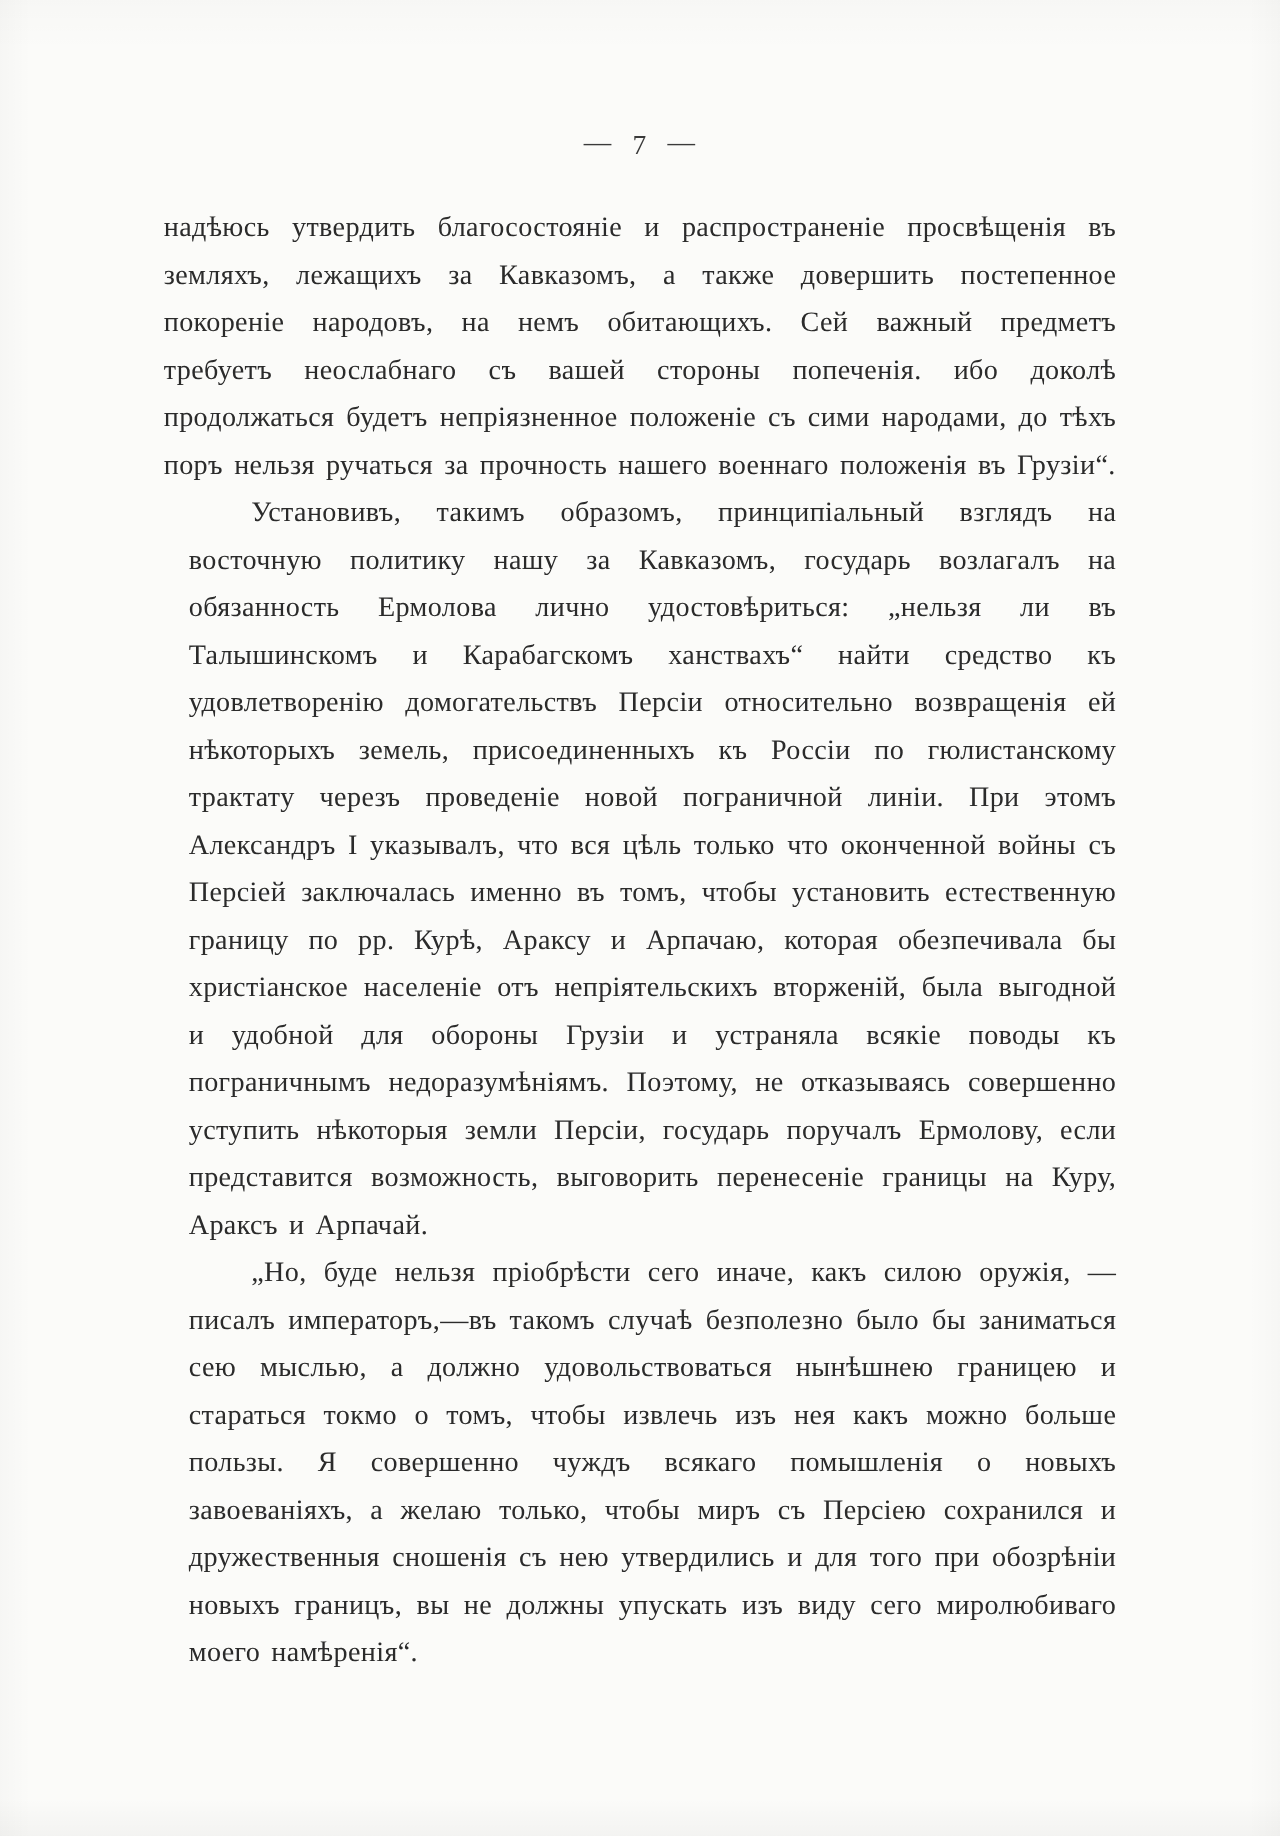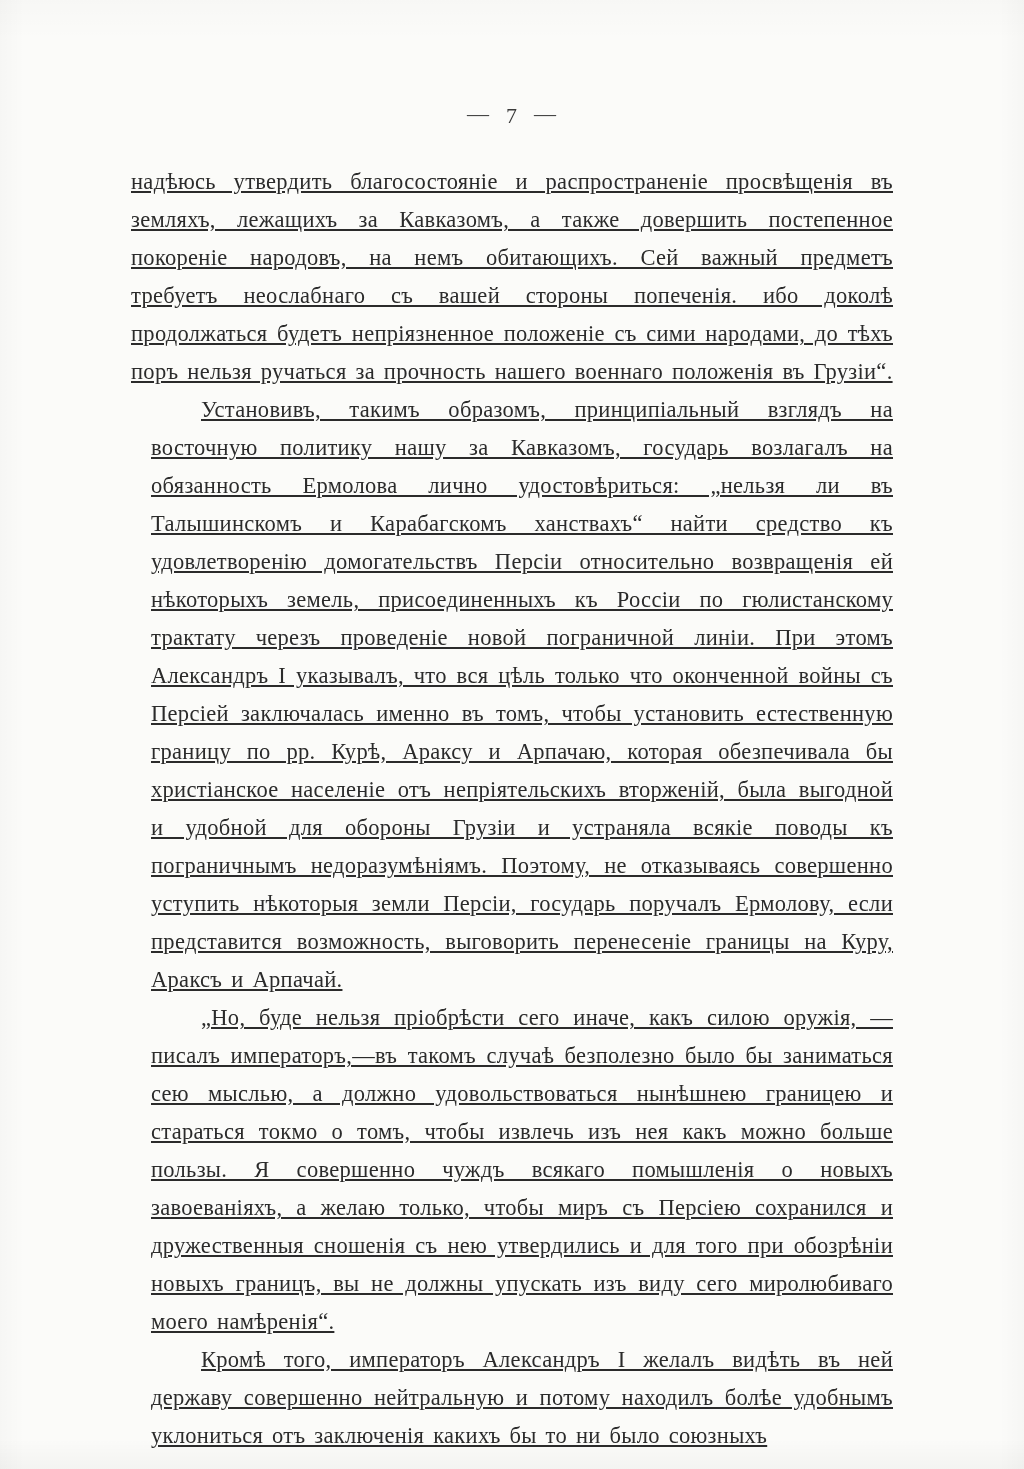--- a/index.html
+++ b/index.html
@@ -43,21 +43,20 @@
     margin: 0 16px;
     transform: translateY(-2px);
   }
   p.para {
     font-size: 22.5px;
     line-height: 38px;
     text-align: justify;
     margin: 0;
     word-spacing: 3px;
     letter-spacing: 0.3px;
-    text-decoration: underline;
   }
   p.para.indent {
     text-indent: 50px;
     margin-left: 20px;
   }
 </style>
 </head>
 <body>
 
 <div class="scan-vignette"></div>
@@ -67,15 +66,14 @@
   <div class="page-number">
     <span class="dash">—</span><span>7</span><span class="dash">—</span>
   </div>
 
   <p class="para">надѣюсь утвердить благосостояніе и распространеніе просвѣщенія въ земляхъ, лежащихъ за Кавказомъ, а также довершить постепенное покореніе народовъ, на немъ обитающихъ. Сей важный предметъ требуетъ неослабнаго съ вашей стороны попеченія. ибо доколѣ продолжаться будетъ непріязненное положеніе съ сими народами, до тѣхъ поръ нельзя ручаться за прочность нашего военнаго положенія въ Грузіи“.</p>
 
   <p class="para indent">Установивъ, такимъ образомъ, принципіальный взглядъ на восточную политику нашу за Кавказомъ, государь возлагалъ на обязанность Ермолова лично удостовѣриться: „нельзя ли въ Талышинскомъ и Карабагскомъ ханствахъ“ найти средство къ удовлетворенію домогательствъ Персіи относительно возвращенія ей нѣкоторыхъ земель, присоединенныхъ къ Россіи по гюлистанскому трактату черезъ проведеніе новой пограничной линіи. При этомъ Александръ I указывалъ, что вся цѣль только что оконченной войны съ Персіей заключалась именно въ томъ, чтобы установить естественную границу по рр. Курѣ, Араксу и Арпачаю, которая обезпечивала бы христіанское населеніе отъ непріятельскихъ вторженій, была выгодной и удобной для обороны Грузіи и устраняла всякіе поводы къ пограничнымъ недоразумѣніямъ. Поэтому, не отказываясь совершенно уступить нѣкоторыя земли Персіи, государь поручалъ Ермолову, если представится возможность, выговорить перенесеніе границы на Куру, Араксъ и Арпачай.</p>
 
   <p class="para indent">„Но, буде нельзя пріобрѣсти сего иначе, какъ силою оружія, — писалъ императоръ,—въ такомъ случаѣ безполезно было бы заниматься сею мыслью, а должно удовольствоваться нынѣшнею границею и стараться токмо о томъ, чтобы извлечь изъ нея какъ можно больше пользы. Я совершенно чуждъ всякаго помышленія о новыхъ завоеваніяхъ, а желаю только, чтобы миръ съ Персіею сохранился и дружественныя сношенія съ нею утвердились и для того при обозрѣніи новыхъ границъ, вы не должны упускать изъ виду сего миролюбиваго моего намѣренія“.</p>
 
-  <p class="para indent">Кромѣ того, императоръ Александръ I желалъ видѣть въ ней державу совершенно нейтральную и потому находилъ болѣе удобнымъ уклониться отъ заключенія какихъ бы то ни было союзныхъ</p>
 
 </div>
 
 </body></html>

